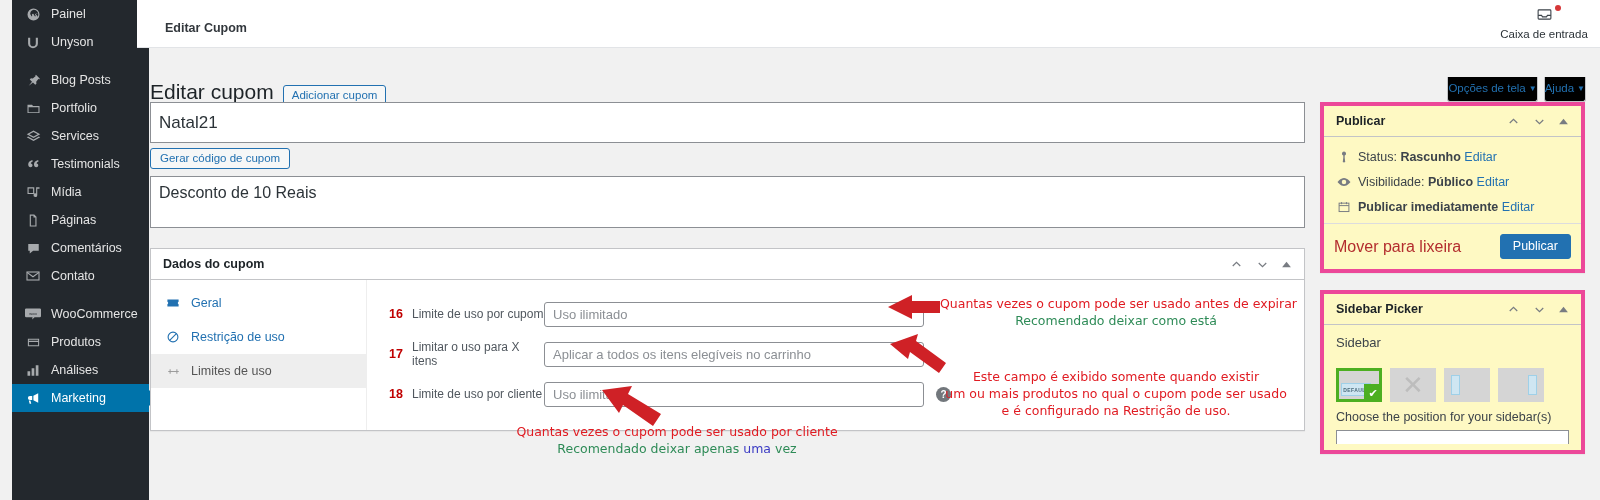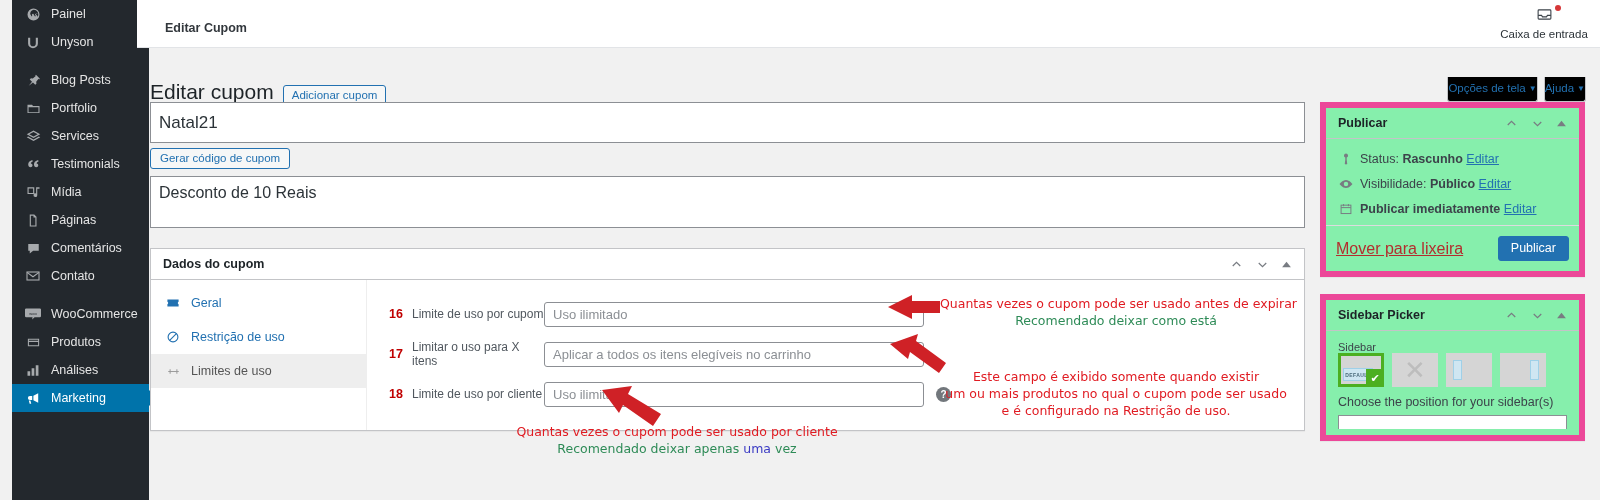--- a/index.html
+++ b/index.html
@@ -250,58 +250,58 @@
     font-size: 10px; font-weight: bold;
     display: flex; align-items: center; justify-content: center;
     margin-left: 12px;
     cursor: help;
     flex: 0 0 15px;
   }
 
   
   #postbox-side { position: absolute; left: 1320px; top: 102px; width: 265px; }
   .side-box {
-    background: #86efac;
-    border: 6px solid #ec4899;
+    background: #fef9c3;
+    border: 4px solid #ec4899;
     box-shadow: 0 1px 1px rgba(0,0,0,.04);
     margin-bottom: 17px;
   }
   .submit-rows { padding: 8px 10px 4px; }
   .submit-row {
     display: flex; align-items: center;
     font-size: 12.5px; color: #3c434a;
     padding: 5px 0;
   }
   .submit-row .sr-icon {
     width: 20px; flex: 0 0 20px;
     color: #787c82;
     display: flex; align-items: center; justify-content: center;
     margin-right: 4px;
   }
   .submit-row .sr-text { white-space: nowrap; }
   .submit-row .sr-text b { font-weight: bold; }
-  .link { color: #2271b1; text-decoration: underline; cursor: pointer; }
+  .link { color: #2271b1; cursor: pointer; }
   .link.danger { color: #b32d2e; }
   #major-actions {
     display: flex; align-items: center; justify-content: space-between;
     border-top: 1px solid #dcdcde;
     padding: 10px;
   }
   #publish-btn {
     background: #2271b1;
     border: 1px solid #2271b1;
     border-radius: 3px;
     color: #fff;
     font-size: 12.5px;
     font-weight: normal;
     padding: 4px 12px 5px;
     cursor: pointer;
   }
   #sidebar-picker-body { padding: 10px 12px 6px; }
-  .sp-label { font-size: 11px; color: #3c434a; margin-bottom: 0; }
+  .sp-label { font-size: 13px; color: #3c434a; margin-bottom: 18px; }
   .sp-thumbs { display: flex; gap: 8px; }
   .sp-thumb {
     position: relative;
     width: 46px; height: 34px;
     background: #d5d5d5;
     cursor: pointer;
     border: 3px solid transparent;
   }
   .sp-thumb.selected { border-color: #4caf21; }
   .sp-thumb .sp-inner {

